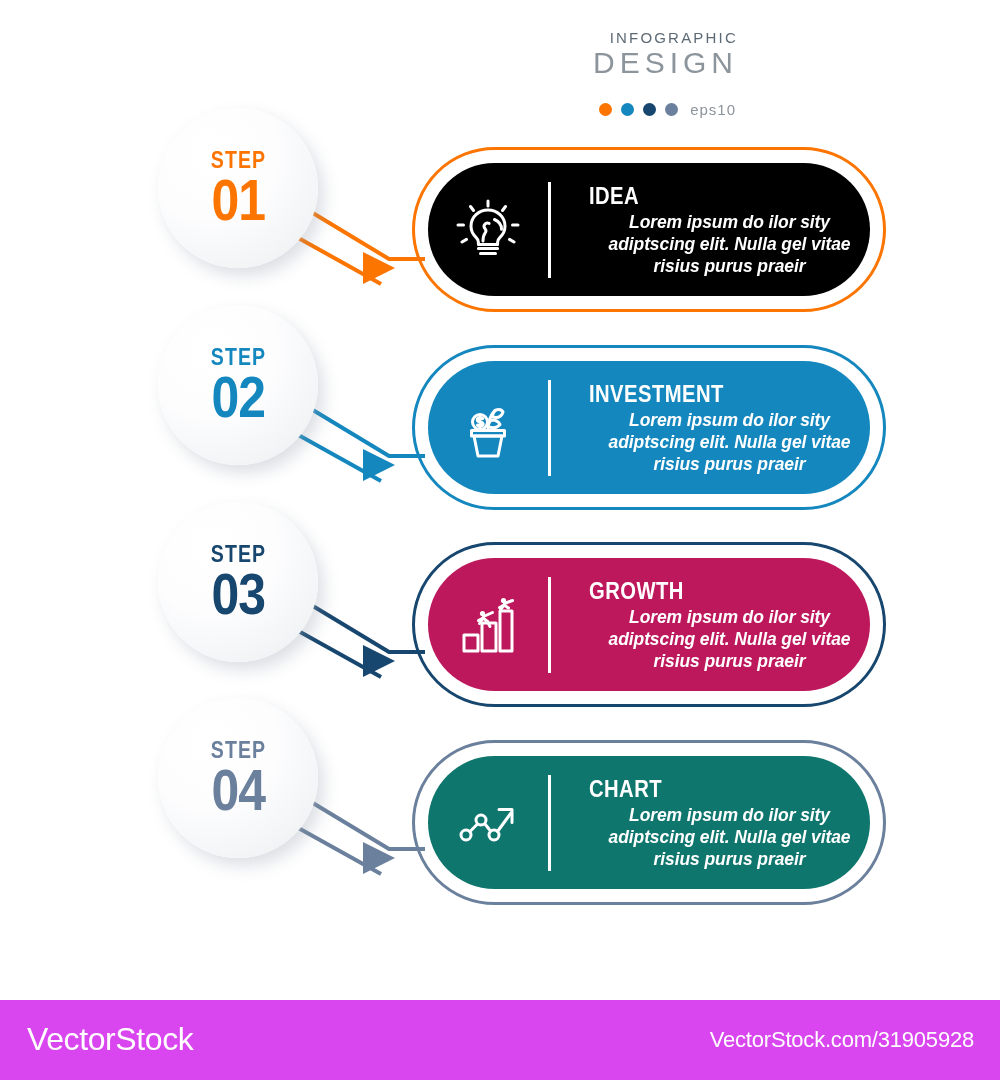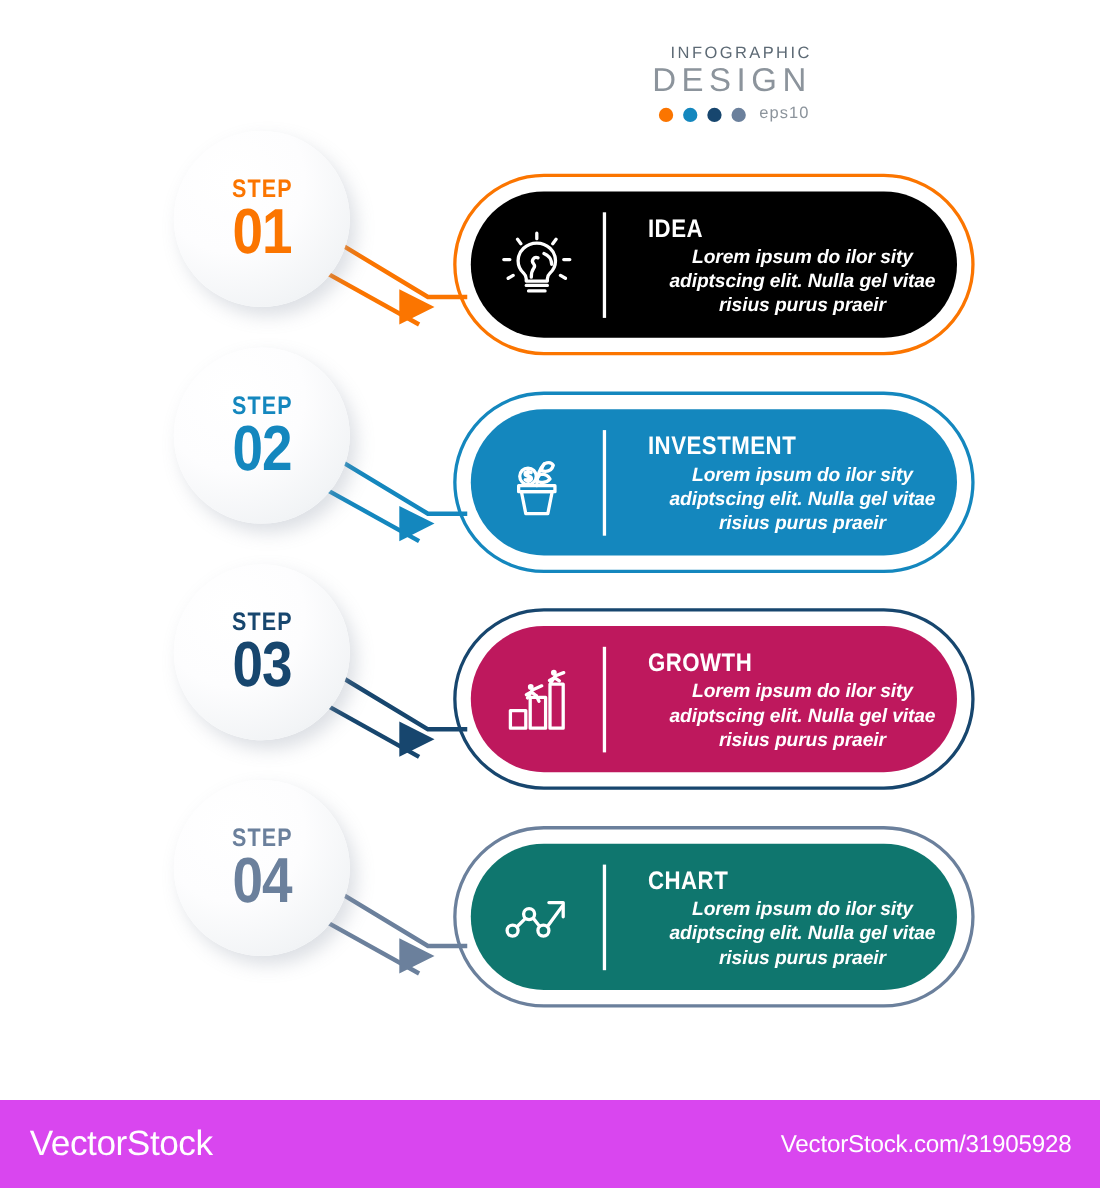--- a/index.html
+++ b/index.html
@@ -10,21 +10,21 @@
   body {
     width: 1000px;
     height: 1080px;
     position: relative;
     font-family: "Liberation Sans", sans-serif;
     overflow: hidden;
   }
 
   #canvas {
     position: absolute;
-    left: 0; top: 11px;
+    left: 0; top: 0;
     width: 1000px;
     height: 1000px;
     background: #ffffff;
   }
 
   
   .logo {
     position: absolute;
     left: 560px;
     top: 30px;
@@ -42,24 +42,24 @@
   .logo-line2 {
     font-size: 30px;
     letter-spacing: 5px;
     color: #8c949c;
     line-height: 34px;
     font-weight: 300;
     padding-right: 2px;
   }
   .logo-dots {
     display: flex;
-    align-items: flex-end;
+    align-items: center;
     justify-content: flex-end;
     gap: 9px;
-    margin-top: 3px;
+    margin-top: 21px;
     padding-right: 4px;
   }
   .dot {
     width: 13px;
     height: 13px;
     border-radius: 50%;
     display: inline-block;
   }
   .eps-label {
     font-size: 15px;

